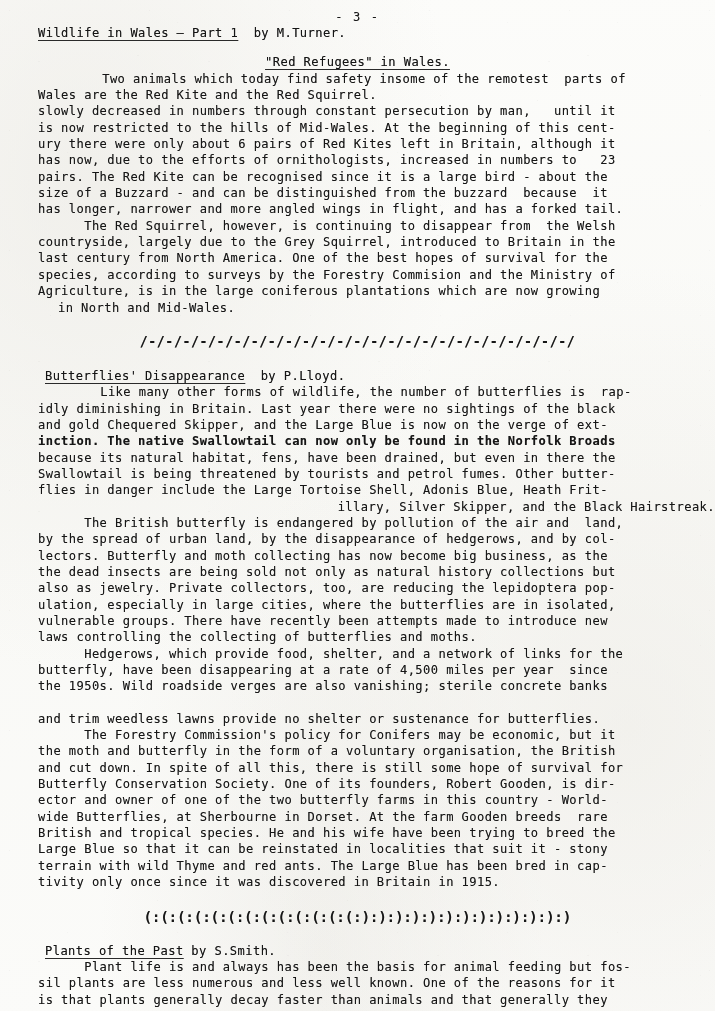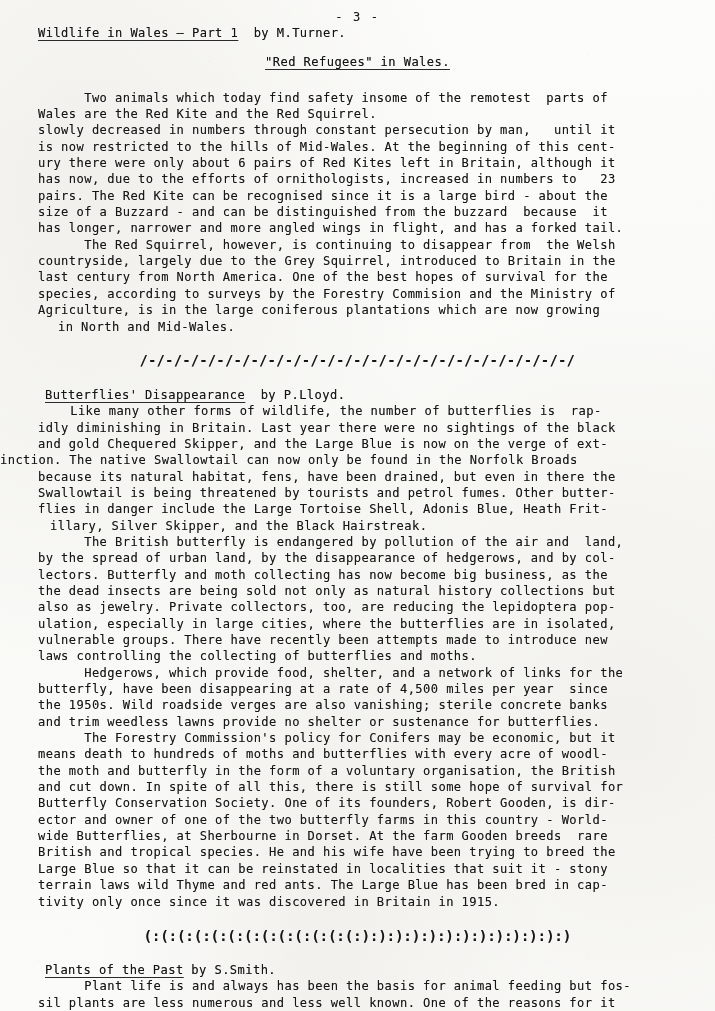--- a/index.html
+++ b/index.html
@@ -116,21 +116,21 @@
     <div style="height:10px"></div>
     <div class="pagenum">- 3 -</div>
 
     <div class="heading" style="padding-left:38px;"><span class="u">Wildlife in Wales — Part 1</span><span>  </span><span>by M.Turner.</span></div>
 
     <div class="spacer-m"></div>
 
     <div class="heading centered-heading"><span class="u">"Red Refugees" in Wales.</span></div>
 
     <div class="body-block">
-      <div class="line" style="padding-left: 38px; margin-top: 19px;">      Two animals which today find safety insome of the remotest  parts of</div>
+      <div class="line" style="padding-left: 56px;">      Two animals which today find safety insome of the remotest  parts of</div>
       <div class="line" style="padding-left: 38px;">Wales are the Red Kite and the Red Squirrel.</div>
       <div class="line" style="padding-left: 38px;">slowly decreased in numbers through constant persecution by man,   until it</div>
       <div class="line" style="padding-left: 38px;">is now restricted to the hills of Mid-Wales. At the beginning of this cent-</div>
       <div class="line" style="padding-left: 38px;">ury there were only about 6 pairs of Red Kites left in Britain, although it</div>
       <div class="line" style="padding-left: 38px;">has now, due to the efforts of ornithologists, increased in numbers to   23</div>
       <div class="line" style="padding-left: 38px;">pairs. The Red Kite can be recognised since it is a large bird - about the</div>
       <div class="line" style="padding-left: 38px;">size of a Buzzard - and can be distinguished from the buzzard  because  it</div>
       <div class="line" style="padding-left: 38px;">has longer, narrower and more angled wings in flight, and has a forked tail.</div>
       <div class="line" style="padding-left: 38px;">      The Red Squirrel, however, is continuing to disappear from  the Welsh</div>
       <div class="line" style="padding-left: 38px;">countryside, largely due to the Grey Squirrel, introduced to Britain in the</div>
@@ -140,53 +140,52 @@
       <div class="line" style="padding-left: 38px; margin-left: 20px;">in North and Mid-Wales.</div>
     </div>
 
     <div class="spacer-l"></div>
     <div class="divider">/-/-/-/-/-/-/-/-/-/-/-/-/-/-/-/-/-/-/-/-/-/-/-/-/-/</div>
     <div class="spacer-l"></div>
 
     <div class="heading" style="padding-left:45px;"><span class="u">Butterflies' Disappearance</span><span>  by P.Lloyd.</span></div>
 
     <div class="body-block">
-      <div class="line" style="padding-left: 24px;">      Like many other forms of wildlife, the number of butterflies is  rap-</div>
+      <div class="line" style="padding-left: 54px;">      Like many other forms of wildlife, the number of butterflies is  rap-</div>
       <div class="line" style="padding-left: 38px;">idly diminishing in Britain. Last year there were no sightings of the black</div>
       <div class="line" style="padding-left: 38px;">and gold Chequered Skipper, and the Large Blue is now on the verge of ext-</div>
-      <div class="line" style="">inction. The native Swallowtail can now only be found in the Norfolk Broads</div>
+      <div class="line" style="padding-left: 38px; font-weight: bold;">inction. The native Swallowtail can now only be found in the Norfolk Broads</div>
       <div class="line" style="padding-left: 38px;">because its natural habitat, fens, have been drained, but even in there the</div>
       <div class="line" style="padding-left: 38px;">Swallowtail is being threatened by tourists and petrol fumes. Other butter-</div>
       <div class="line" style="padding-left: 38px;">flies in danger include the Large Tortoise Shell, Adonis Blue, Heath Frit-</div>
-      <div class="line" style="padding-left: 50px;">illary, Silver Skipper, and the Black Hairstreak.</div>
+      <div class="line" style="padding-left: 38px; text-align: right;">illary, Silver Skipper, and the Black Hairstreak.</div>
 
       <div class="line" style="padding-left: 38px;">      The British butterfly is endangered by pollution of the air and  land,</div>
       <div class="line" style="padding-left: 38px;">by the spread of urban land, by the disappearance of hedgerows, and by col-</div>
       <div class="line" style="padding-left: 38px;">lectors. Butterfly and moth collecting has now become big business, as the</div>
       <div class="line" style="padding-left: 38px;">the dead insects are being sold not only as natural history collections but</div>
       <div class="line" style="padding-left: 38px;">also as jewelry. Private collectors, too, are reducing the lepidoptera pop-</div>
       <div class="line" style="padding-left: 38px;">ulation, especially in large cities, where the butterflies are in isolated,</div>
       <div class="line" style="padding-left: 38px;">vulnerable groups. There have recently been attempts made to introduce new</div>
       <div class="line" style="padding-left: 38px;">laws controlling the collecting of butterflies and moths.</div>
 
       <div class="line" style="padding-left: 38px;">      Hedgerows, which provide food, shelter, and a network of links for the</div>
       <div class="line" style="padding-left: 38px;">butterfly, have been disappearing at a rate of 4,500 miles per year  since</div>
       <div class="line" style="padding-left: 38px;">the 1950s. Wild roadside verges are also vanishing; sterile concrete banks</div>
-      <div class="line" style="padding-left: 38px;">and trim weedless lawns provide no shelter or sustenance for butterflies.</div>
+      <div class="line" style="padding-left: 38px; margin-top: 16px;">and trim weedless lawns provide no shelter or sustenance for butterflies.</div>
 
       <div class="line" style="padding-left: 38px;">      The Forestry Commission's policy for Conifers may be economic, but it</div>
-      <div class="line" style="padding-left: 38px;">means death to hundreds of moths and butterflies with every acre of woodl-</div>
       <div class="line" style="padding-left: 38px;">the moth and butterfly in the form of a voluntary organisation, the British</div>
       <div class="line" style="padding-left: 38px;">and cut down. In spite of all this, there is still some hope of survival for</div>
       <div class="line" style="padding-left: 38px;">Butterfly Conservation Society. One of its founders, Robert Gooden, is dir-</div>
       <div class="line" style="padding-left: 38px;">ector and owner of one of the two butterfly farms in this country - World-</div>
       <div class="line" style="padding-left: 38px;">wide Butterflies, at Sherbourne in Dorset. At the farm Gooden breeds  rare</div>
       <div class="line" style="padding-left: 38px;">British and tropical species. He and his wife have been trying to breed the</div>
       <div class="line" style="padding-left: 38px;">Large Blue so that it can be reinstated in localities that suit it - stony</div>
-      <div class="line" style="padding-left: 38px;">terrain laws wild Thyme and red ants. The Large Blue has been bred in cap-</div>
+      <div class="line" style="padding-left: 38px;">terrain with wild Thyme and red ants. The Large Blue has been bred in cap-</div>
       <div class="line" style="padding-left: 38px;">tivity only once since it was discovered in Britain in 1915.</div>
     </div>
 
     <div class="spacer-l"></div>
     <div class="divider divider-paren">(:(:(:(:(:(:(:(:(:(:(:(:(:):):):):):):):):):):):):)</div>
     <div class="spacer-l"></div>
 
     <div class="heading" style="padding-left:45px;"><span class="u">Plants of the Past</span><span> by S.Smith.</span></div>
 
     <div class="body-block">

